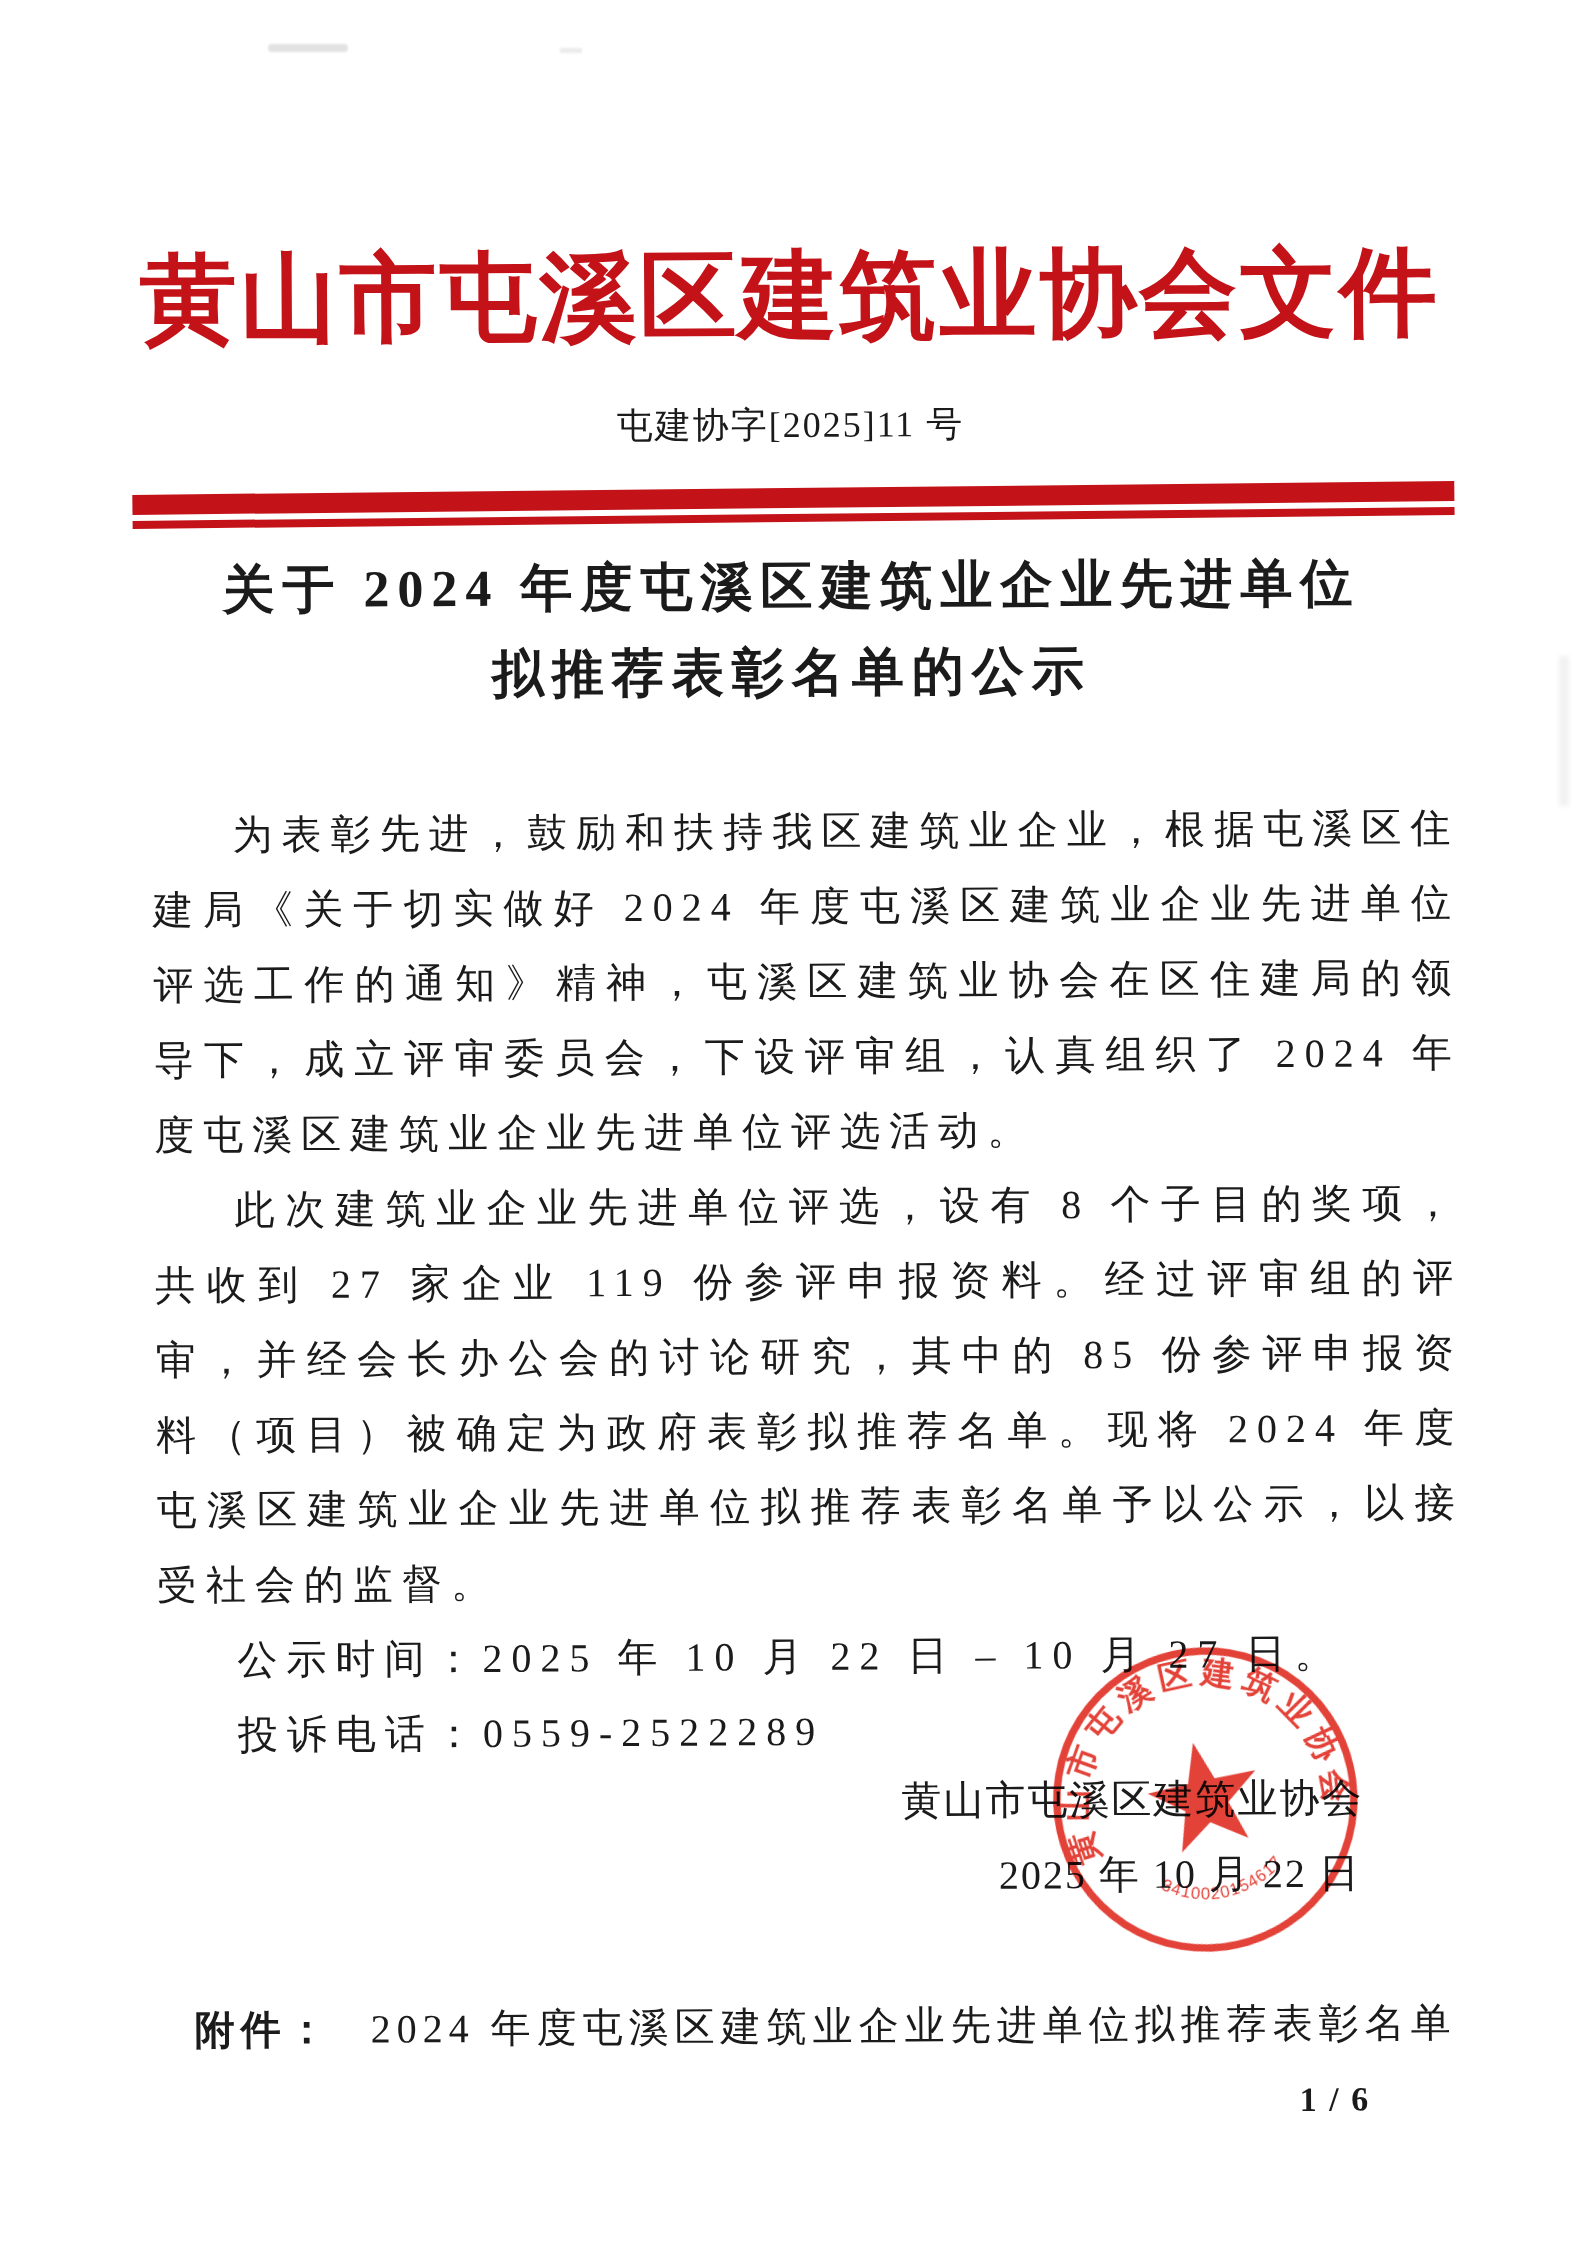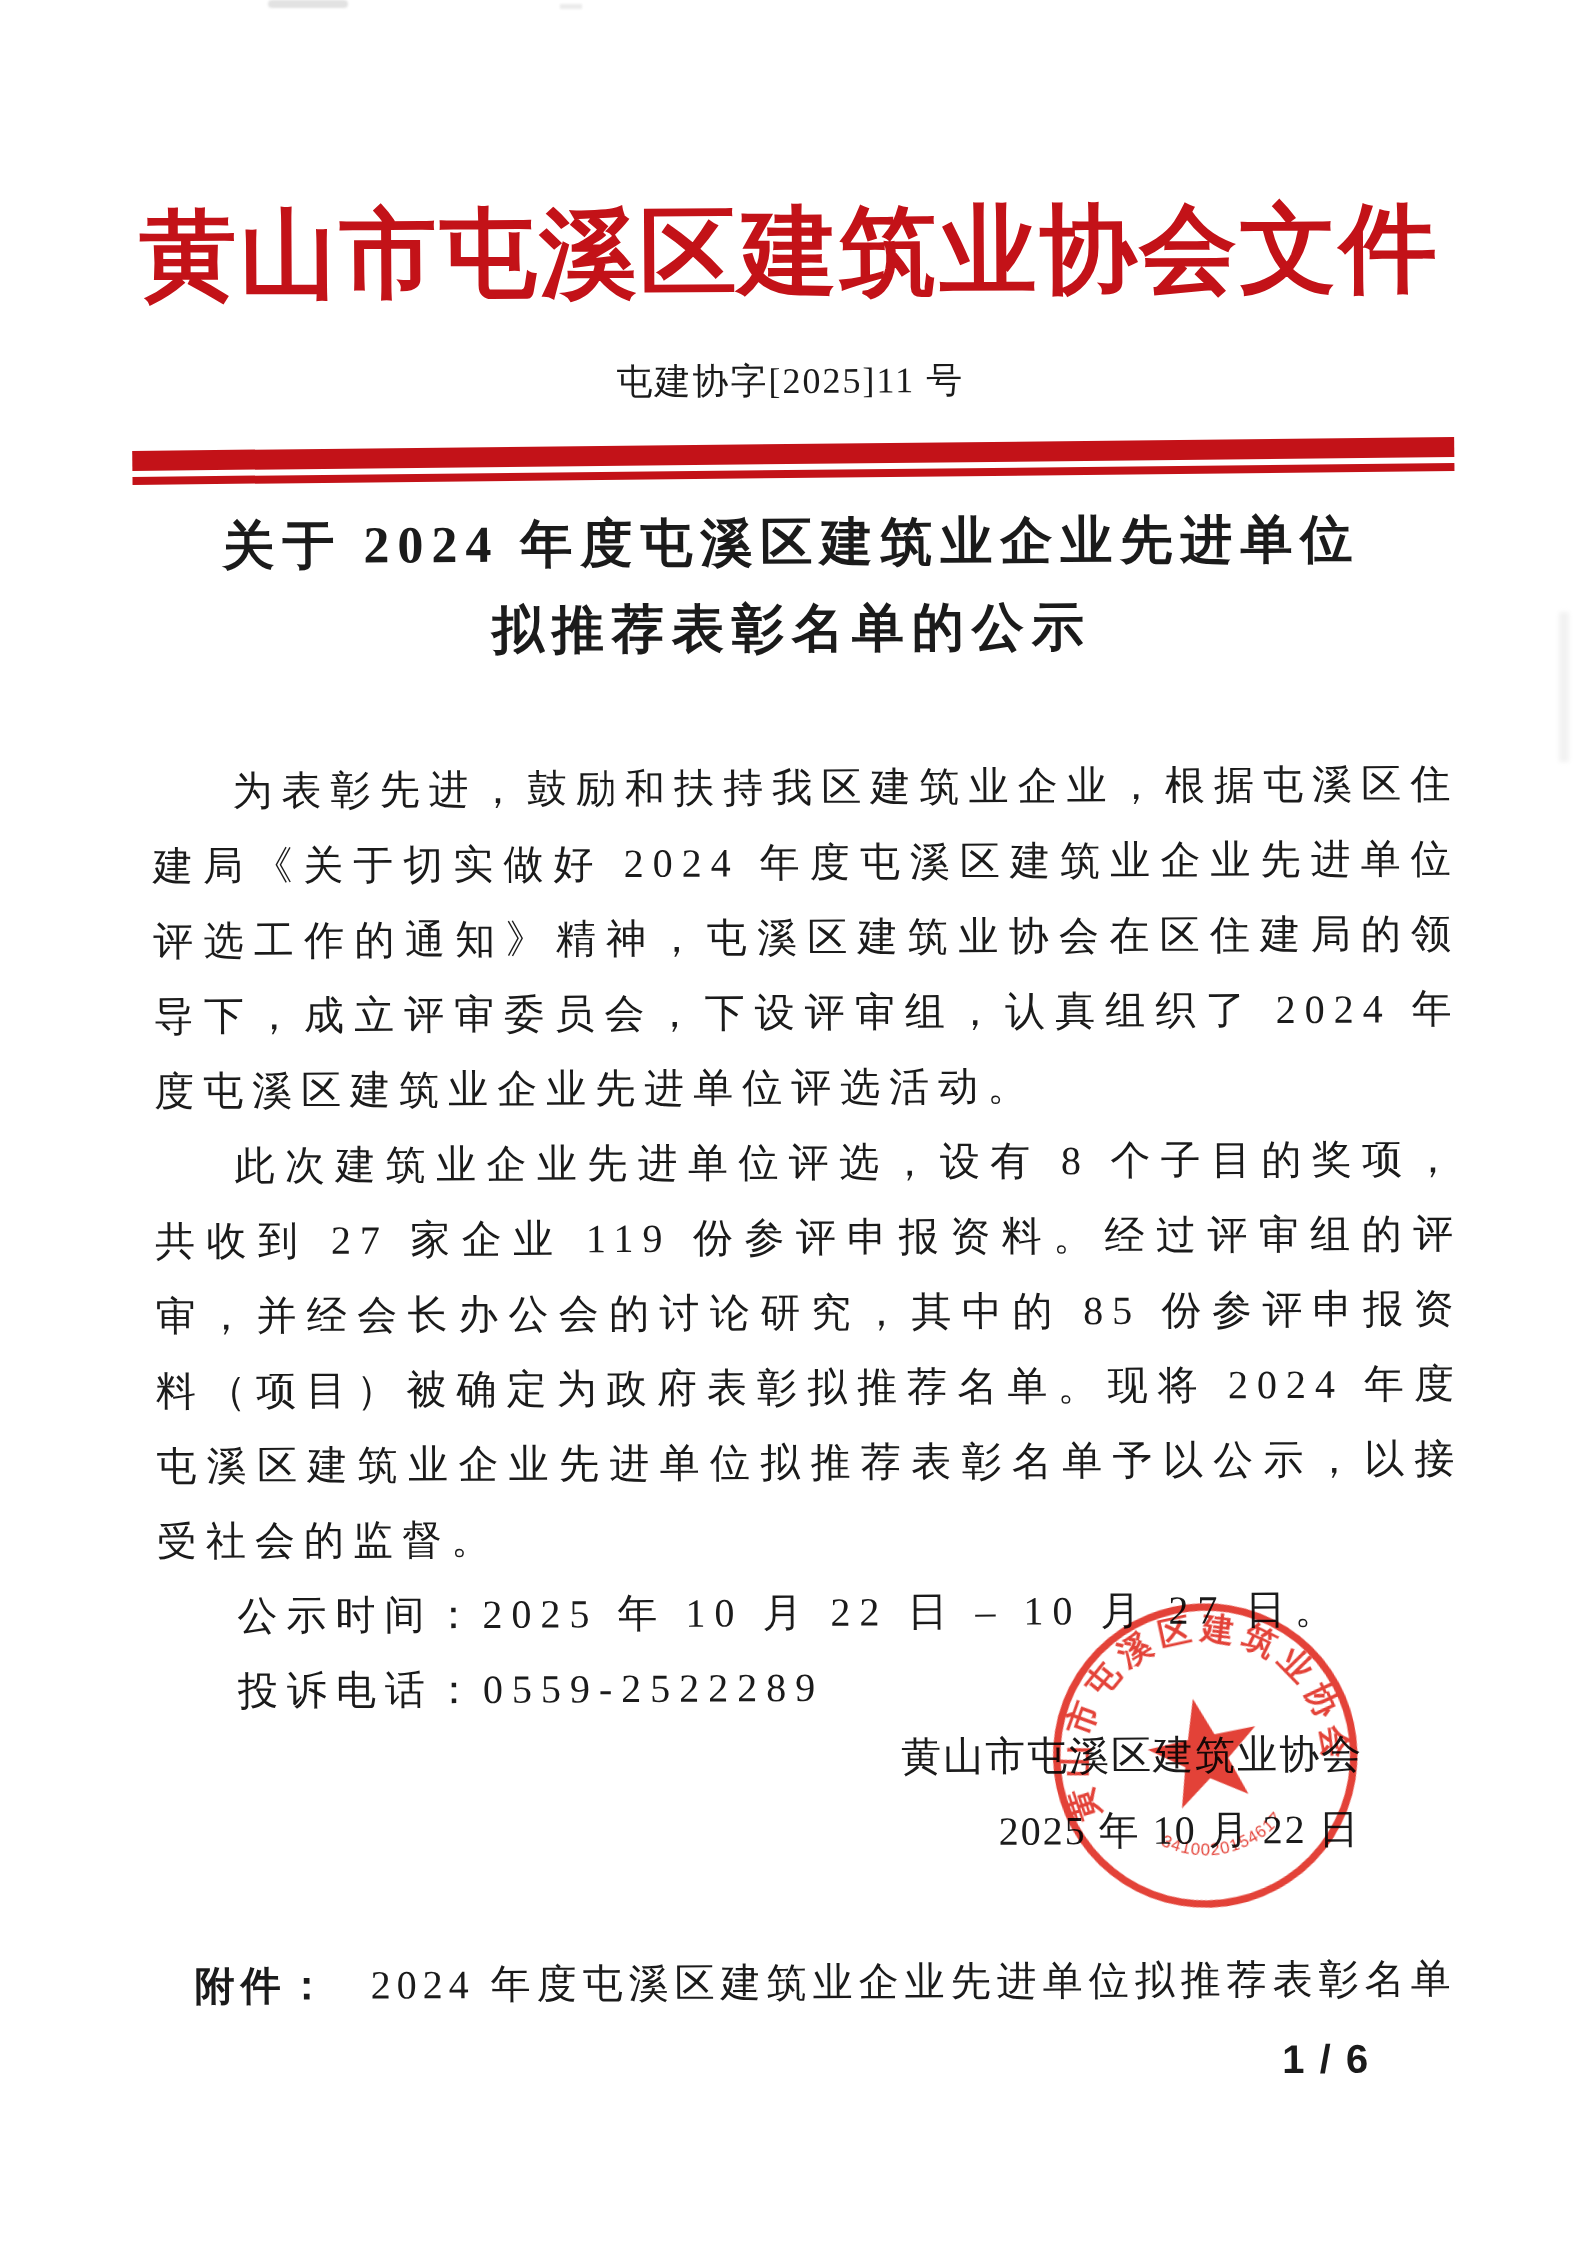--- a/index.html
+++ b/index.html
@@ -1,19 +1,19 @@
 <!DOCTYPE html>
 <html lang="zh" style="--red: #c31218; --seal-red: #e02d22;"><head>
 <meta charset="utf-8">
 <style>
   html,body{margin:0;padding:0;background:#ffffff;}
   body{width:1587px;height:2244px;position:relative;overflow:hidden;
        font-family:"Liberation Serif","DejaVu Serif",serif;color:#1b1b1b;}
   :root{--red:#c31218;--seal-red:#e02d22;}
-  .sheet{position:absolute;inset:0;background:#fff;}
+  .sheet{position:absolute;inset:0;background:#fff;margin-top:44px;}
   .scan-rotate{position:absolute;inset:0;transform:rotate(-0.35deg);transform-origin:50% 40%;}
 
   .org-title{position:absolute;top:193px;left:0;width:100%;text-align:center;
     color:var(--red);font-size:97px;font-weight:bold;letter-spacing:3px;line-height:120px;
     font-family:"Liberation Serif","DejaVu Serif",serif;}
   .doc-number{position:absolute;top:357px;left:0;width:100%;text-align:center;
     font-size:36px;letter-spacing:2px;}
 
   .red-rule{position:absolute;top:444px;left:135px;width:1322px;height:34px;transform:rotate(-0.25deg);}
   .red-rule .bar-thick{position:absolute;top:0;left:0;width:100%;height:20px;background:var(--red);}
@@ -35,22 +35,22 @@
 
   .seal{position:absolute;top:1600px;left:1042px;width:316px;height:316px;
     transform:rotate(-12deg);opacity:.9;mix-blend-mode:multiply;color:var(--seal-red);}
   .seal svg{width:100%;height:100%;filter:blur(.4px);}
   .seal-arc-text{font-size:31px;font-weight:bold;letter-spacing:7px;fill:currentColor;}
   .seal-code-text{font-size:16px;letter-spacing:1px;fill:currentColor;font-family:"Liberation Sans","DejaVu Sans",sans-serif;}
 
   .attachment{position:absolute;top:1955px;left:188px;font-size:40px;letter-spacing:6px;white-space:nowrap;}
   .attachment .att-label{margin-right:38px;font-weight:bold;}
 
-  .page-number{position:absolute;top:2040px;right:224px;font-size:40px;font-weight:bold;
-    font-family:Liberation Sans, sans-serif;letter-spacing:2px;}
+  .page-number{position:absolute;top:2040px;right:224px;font-size:34px;font-weight:bold;
+    font-family:Liberation Serif, serif;letter-spacing:2px;}
 
   .artifact{position:absolute;pointer-events:none;}
   .artifact.smudge-top{top:0;left:268px;width:80px;height:8px;background:#bfbfbf;opacity:.45;filter:blur(1px);border-radius:4px;}
   .artifact.smudge-top2{top:4px;left:560px;width:22px;height:5px;background:#cfcfcf;opacity:.4;filter:blur(1px);}
   .artifact.edge-streak{top:612px;right:18px;width:10px;height:150px;background:#d9d9d9;opacity:.35;filter:blur(2px);}
 </style>
 </head>
 <body>
 
 <div class="sheet">

